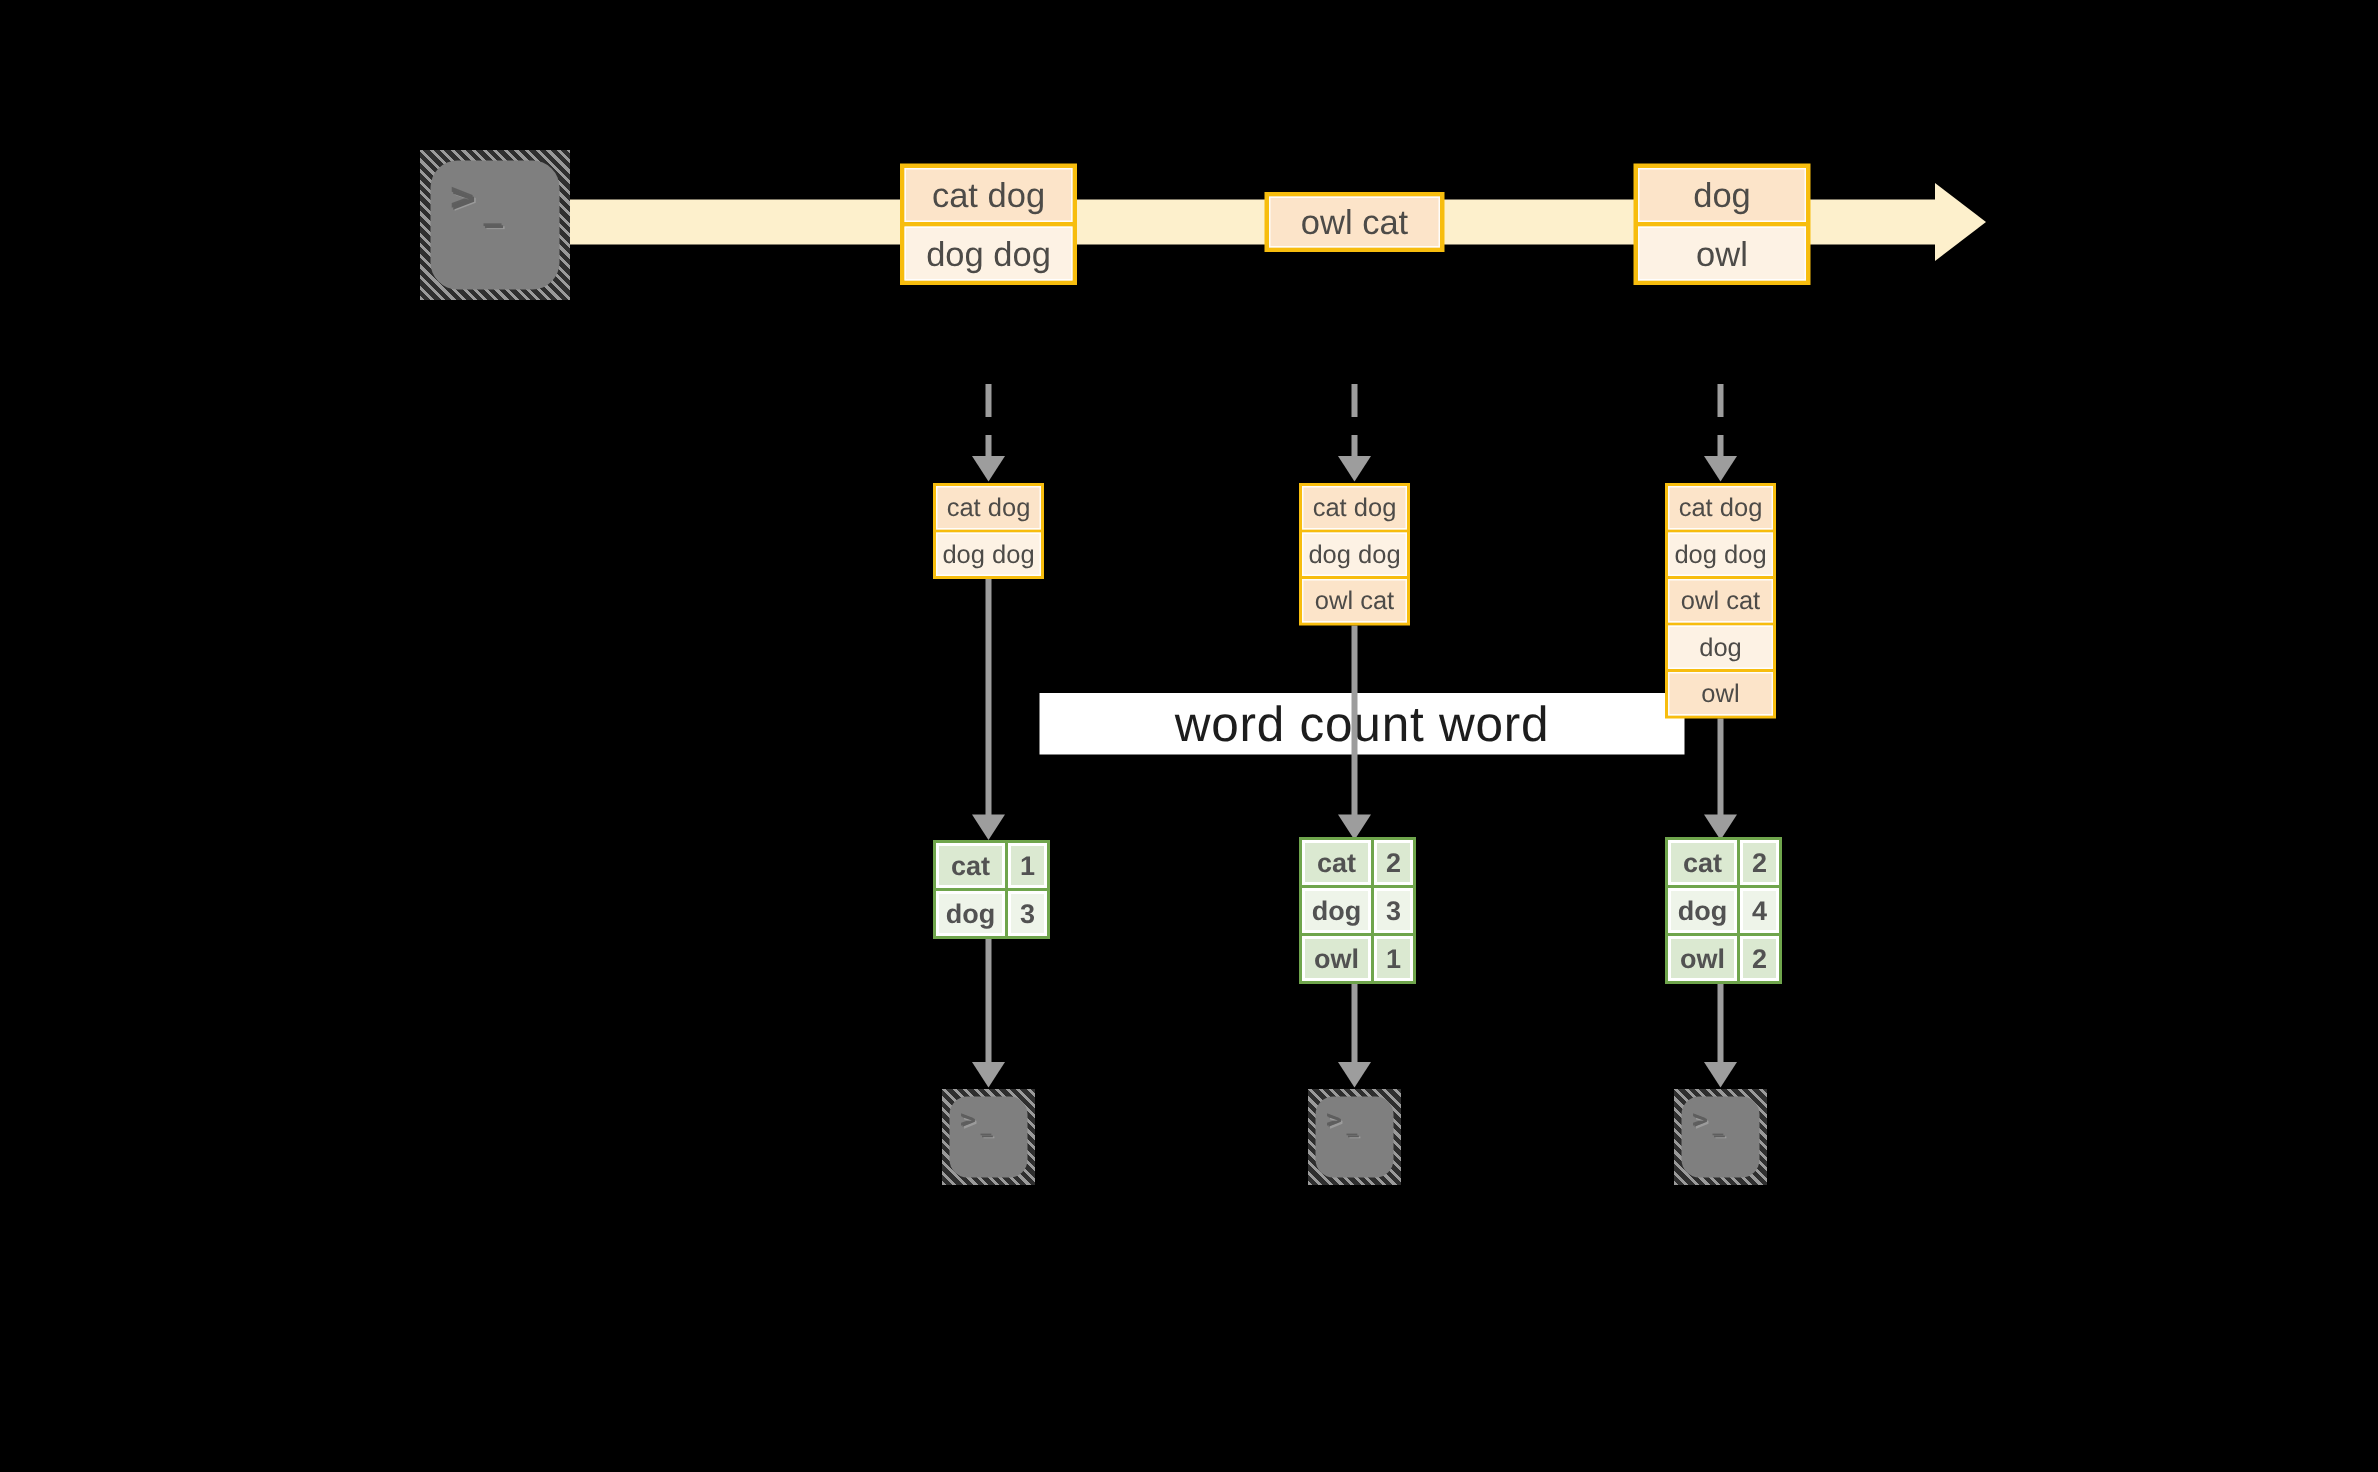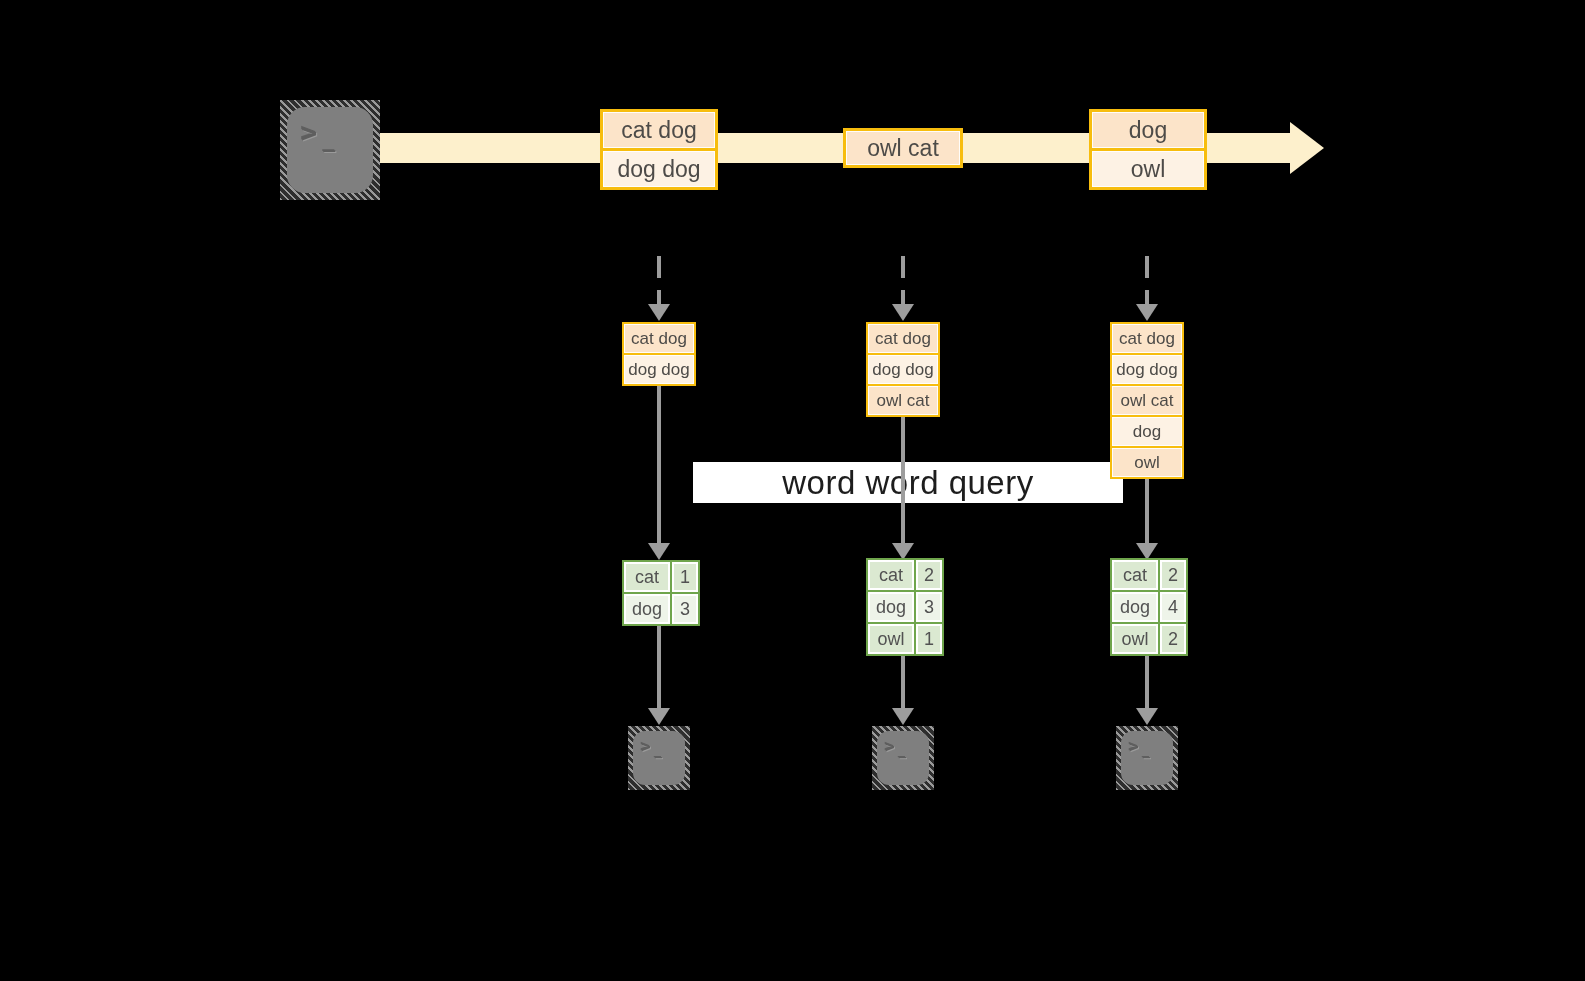--- a/index.html
+++ b/index.html
@@ -51,21 +51,21 @@
     text-align:center;height:27px;line-height:27px;font-size:17px;
   }
   .stack .row.light{background:#fdf2e4;}
   
   .wtable{
     position:absolute;width:74px;background:#6fa54c;padding:2px;box-sizing:content-box;
     display:grid;grid-template-columns:1fr 26px;gap:2px;z-index:3;
   }
   .wtable .cell{
     border:2px solid #fff;height:26px;line-height:26px;font-size:18px;
-    color:#525252;text-align:center;background:#dbe9d1;
+    color:#525252;text-align:center;background:#dbe9d1;font-weight:bold;
   }
   .wtable .cell.light{background:#eef4e9;}
   
   .aline{position:absolute;width:4px;background:#9d9d9d;}
   .aline.dashed{
     background:repeating-linear-gradient(to bottom,#9d9d9d 0 22px,transparent 22px 34px);
   }
   .ahead{
     position:absolute;width:0;height:0;
     border-left:11px solid transparent;border-right:11px solid transparent;
@@ -124,21 +124,21 @@
   </div>
   <div class="stack" style="left:1110px;top:322px;width:74px">
     <div class="row">cat dog</div>
     <div class="row light">dog dog</div>
     <div class="row">owl cat</div>
     <div class="row light">dog</div>
     <div class="row">owl</div>
   </div>
 
   <div class="qband">
-    <span>word word query</span>
+    <span>word count word</span>
   </div>
 
   <div class="aline" style="left:657px;top:386px;height:158px"></div>
   <div class="ahead" style="left:648px;top:543px"></div>
   <div class="aline z2" style="left:901px;top:417px;height:127px"></div>
   <div class="ahead z2" style="left:892px;top:543px"></div>
   <div class="aline" style="left:1145px;top:479px;height:65px"></div>
   <div class="ahead" style="left:1136px;top:543px"></div>
 
   <div class="wtable" style="left:622px;top:560px">

